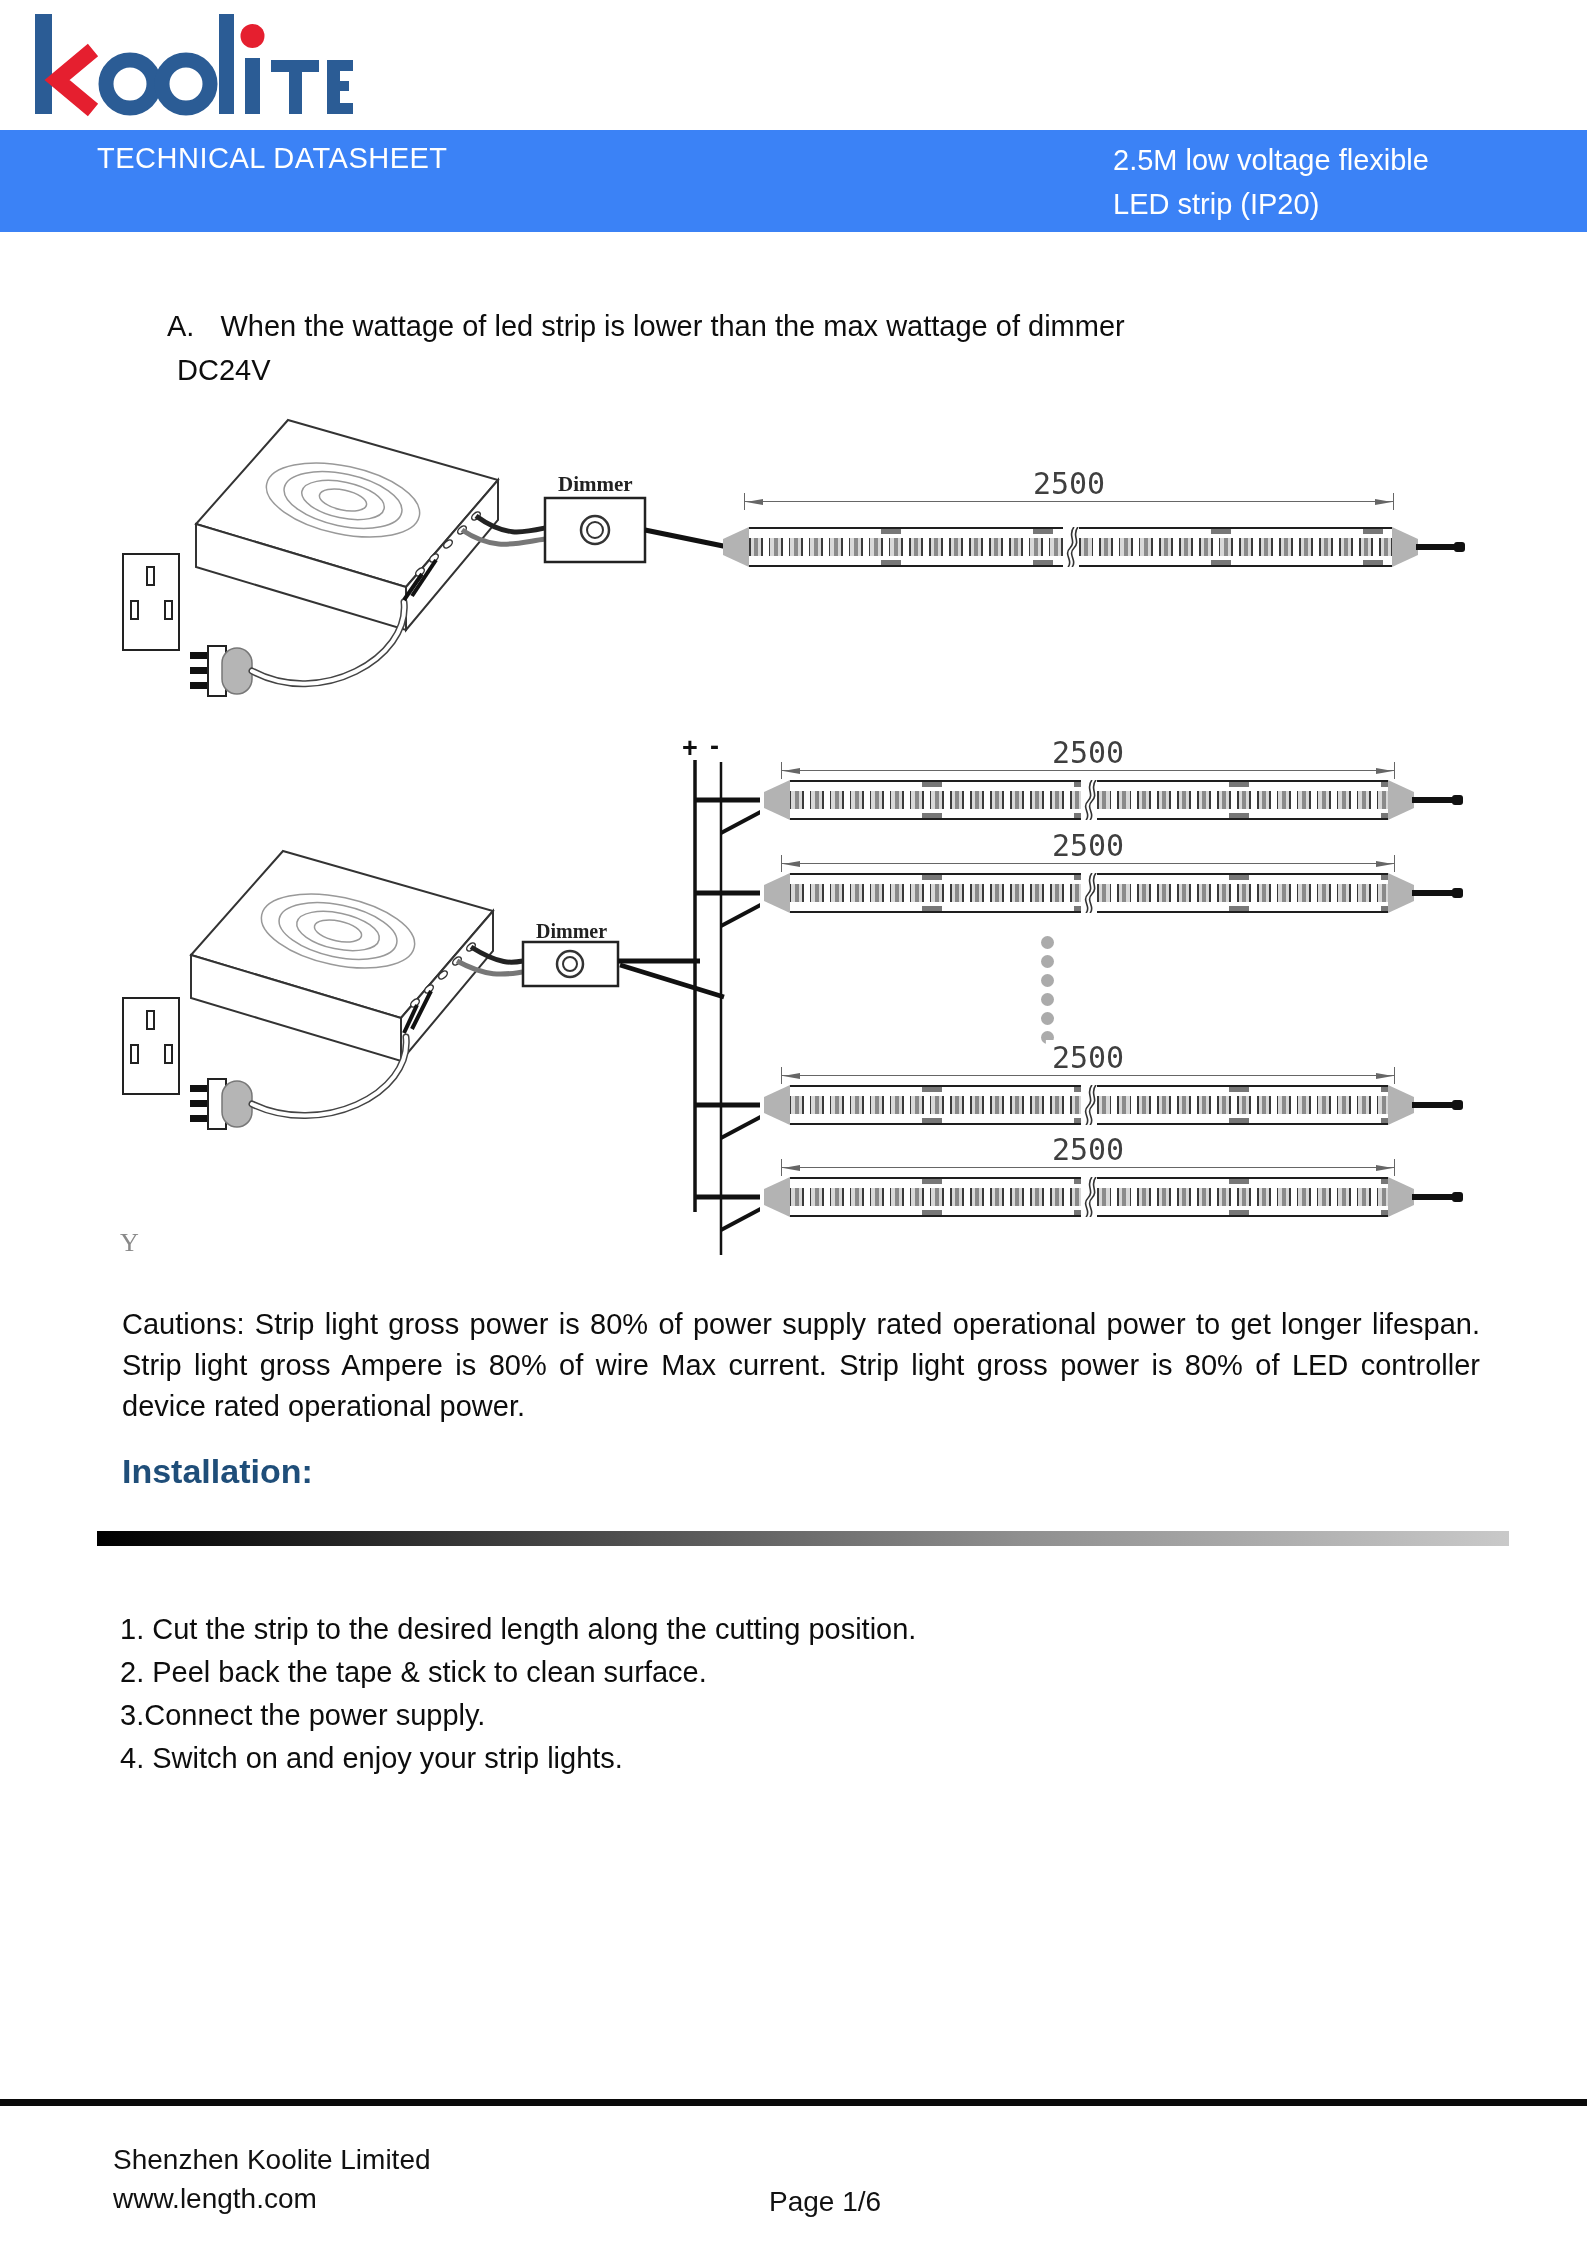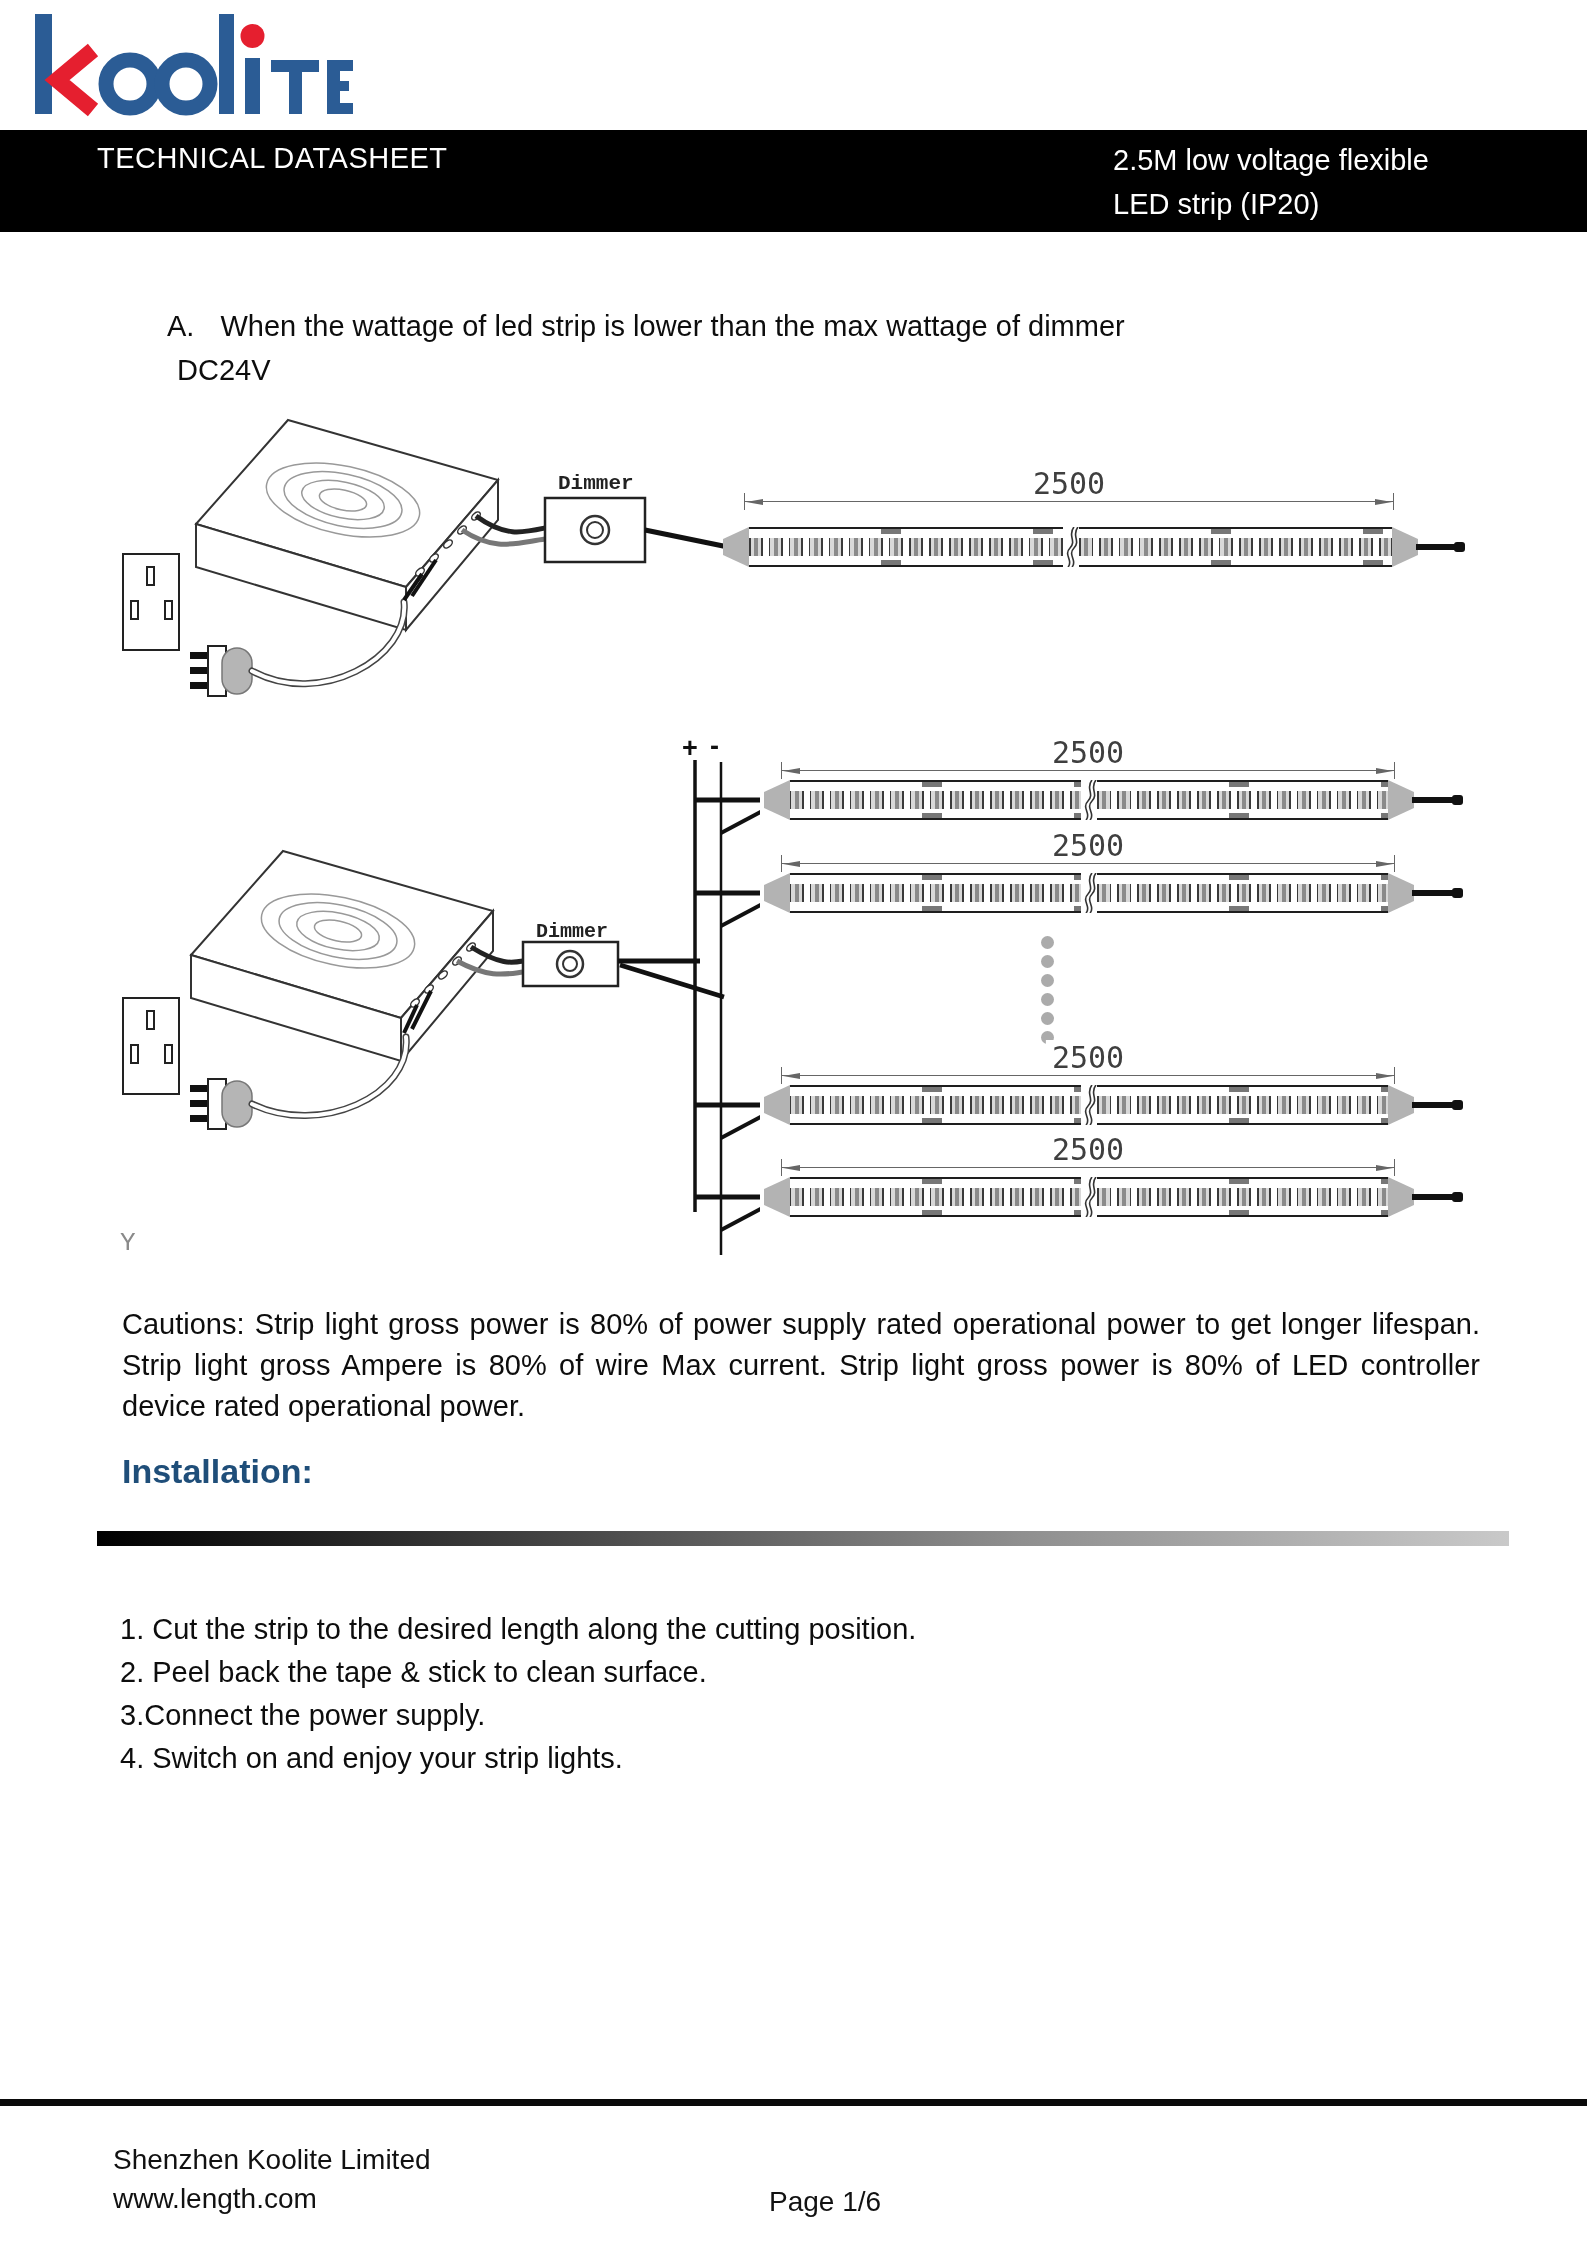--- a/index.html
+++ b/index.html
@@ -1,31 +1,31 @@
 <!DOCTYPE html>
 <html><head>
 <meta charset="utf-8">
 <style>
   html,body{margin:0;padding:0;background:#e8e8e8;}
   .page{position:relative;width:1587px;height:2245px;background:#ffffff;margin:0 auto;
         font-family:"Liberation Sans",sans-serif;color:#101010;overflow:hidden;}
   .abs{position:absolute;}
 
   
-  .hdr-bar{position:absolute;left:0;top:130px;width:1587px;height:102px;background:#000000;}
+  .hdr-bar{position:absolute;left:0;top:130px;width:1587px;height:102px;background:#3b82f6;}
   .hdr-left{position:absolute;left:97px;top:12px;font-size:29px;color:#ffffff;letter-spacing:.5px;}
   .hdr-right{position:absolute;left:1113px;top:8px;font-size:29px;color:#ffffff;line-height:44px;}
 
   
   .bodytxt{font-size:29px;color:#0d0d0d;}
   .qnum{margin-right:14px;}
   .alabel{margin-right:26px;}
 
   
-  .cad{font-family:Liberation Mono, monospace;color:#222;}
+  .cad{font-family:Liberation Serif, serif;color:#222;}
 
   
   .dim{position:absolute;height:30px;}
   .dim-line{position:absolute;left:0;right:0;bottom:6px;border-top:1.6px solid #666;}
   .dim-line::before,.dim-line::after{content:"";position:absolute;top:-9px;height:17px;border-left:1.4px solid #666;}
   .dim-line::before{left:-1px;} .dim-line::after{right:-1px;}
   .ar{position:absolute;width:0;height:0;bottom:3px;}
   .ar.l{left:1px;border-top:3.5px solid transparent;border-bottom:3.5px solid transparent;border-right:17px solid #666;}
   .ar.r{right:1px;border-top:3.5px solid transparent;border-bottom:3.5px solid transparent;border-left:17px solid #666;}
   .dim-label{position:absolute;left:50%;transform:translateX(-50%);bottom:7px;

